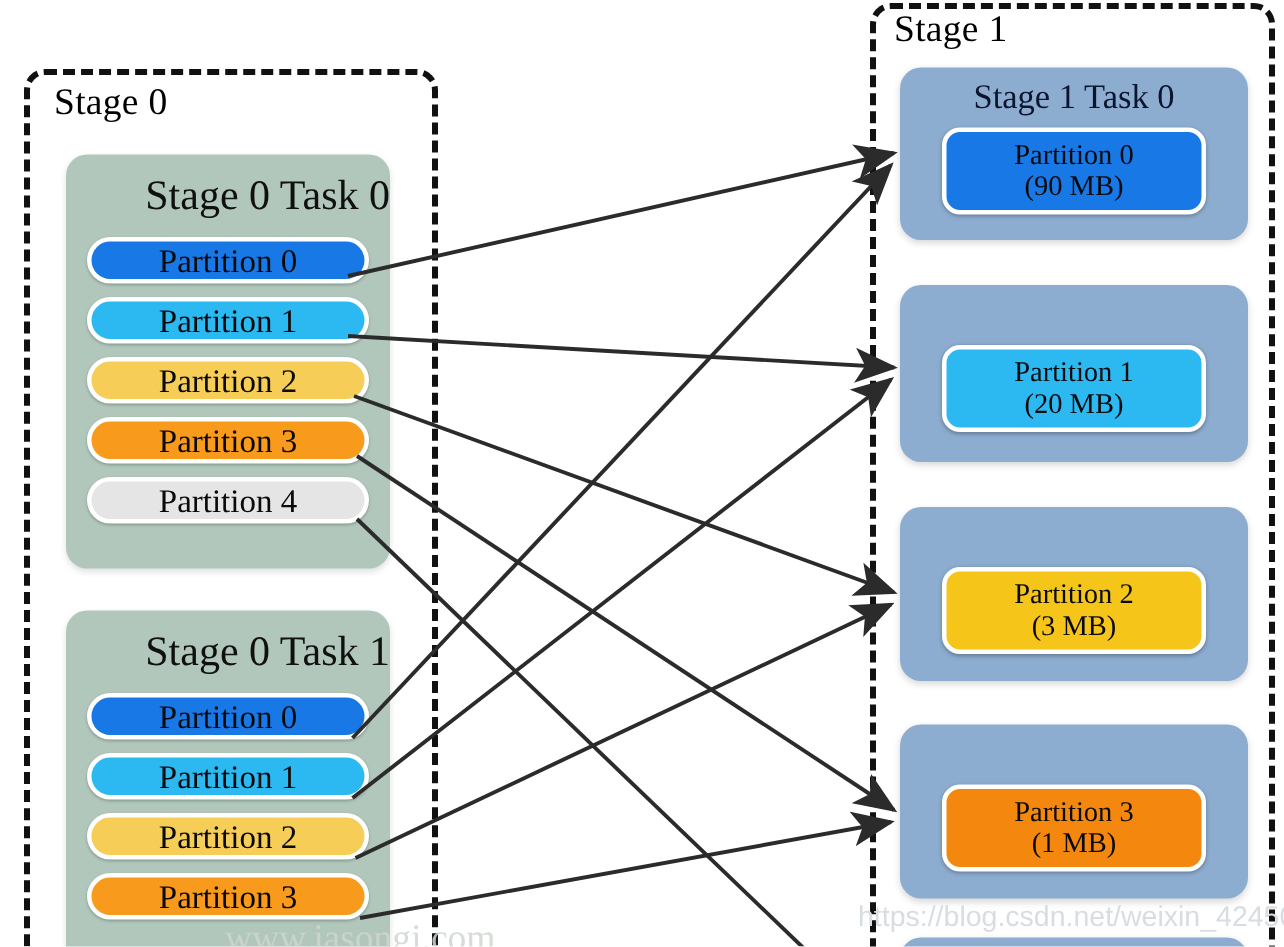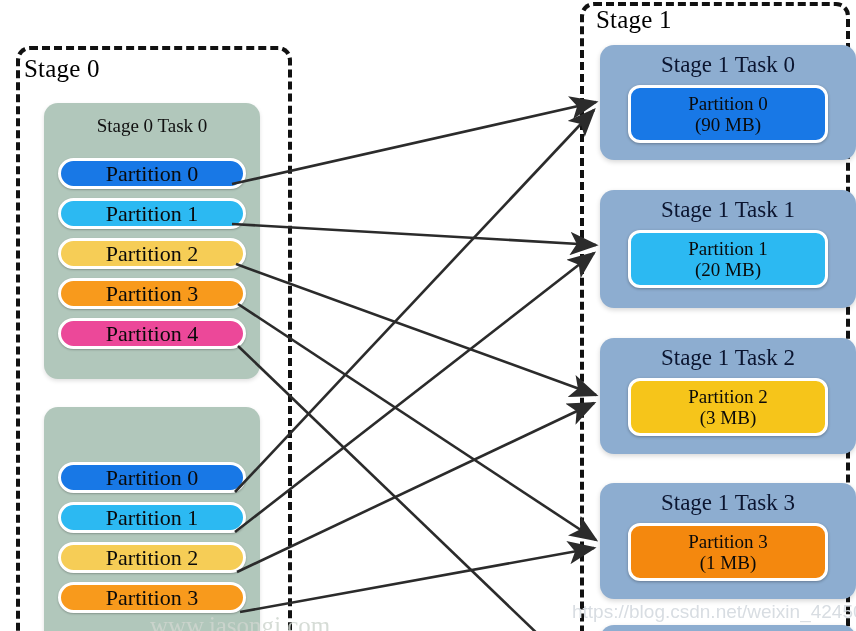--- a/index.html
+++ b/index.html
@@ -23,39 +23,39 @@
   #stage0-box{ left:16px; top:46px; width:276px; height:620px; }
   #stage1-box{ left:580px; top:2px; width:270px; height:660px; }
 
   .stage-title{
     position:absolute;
     font-size:25px;
     color:#000;
     white-space:nowrap;
     letter-spacing:.2px;
   }
-  #stage0-title{ left:24px; top:55px; }
+  #stage0-title{ left:36px; top:55px; }
   #stage1-title{ left:596px; top:6px; }
 
   
   .task0-panel{
     position:absolute;
     background:#b1c7bb;
     border-radius:14px;
     box-shadow:0 2px 4px rgba(0,0,0,.12);
   }
   #s0t0{ left:44px; top:103px; width:216px; height:276px;}
   #s0t1{ left:44px; top:407px; width:216px; height:250px;}
 
   .task0-label{
     position:absolute;
     left:0;right:0;
     top:12px;
-    text-align:center;
-    font-size:19px;
+    text-align:right;
+    font-size:28px;
     color:#101010;
   }
 
   .pill-list{ position:absolute; left:14px; top:55px; right:14px; }
   .pill{
     position:relative;
     height:31px;
     margin-bottom:9px;
     border-radius:16px;
     border:3px solid #ffffff;
@@ -64,21 +64,21 @@
     font-size:22px;
     color:#0a0a0a;
     box-shadow:0 1px 2px rgba(0,0,0,.25);
     white-space:nowrap;
   }
 
   
   .task1-panel{
     position:absolute;
     left:600px;
-    width:256px;
+    width:232px;
     background:#8dadd0;
     border-radius:14px;
     box-shadow:0 2px 5px rgba(0,0,0,.16);
   }
   .task1-label{
     position:absolute;left:0;right:0;top:7px;
     text-align:center;font-size:23px;color:#0b1530;
     white-space:nowrap;
   }
   .task1-part{
@@ -121,62 +121,60 @@
   <div class="stage-box" id="stage0-box"></div>
   <div class="stage-title" id="stage0-title">Stage 0</div>
 
   <div class="task0-panel" id="s0t0">
     <div class="task0-label">Stage 0 Task 0</div>
     <div class="pill-list">
       <div class="pill" style="background: rgb(24, 120, 230);">Partition 0</div>
       <div class="pill" style="background: rgb(44, 185, 242);">Partition 1</div>
       <div class="pill" style="background: rgb(246, 205, 86);">Partition 2</div>
       <div class="pill" style="background: rgb(248, 154, 28);">Partition 3</div>
-      <div class="pill" style="background: #ec4899;">Partition 4</div>
+      <div class="pill" style="background: #e5e5e5;">Partition 4</div>
     </div>
   </div>
 
   <div class="task0-panel" id="s0t1">
+    <div class="task0-label">Stage 0 Task 1</div>
     <div class="pill-list">
       <div class="pill" style="background: rgb(24, 120, 230);">Partition 0</div>
       <div class="pill" style="background: rgb(44, 185, 242);">Partition 1</div>
       <div class="pill" style="background: rgb(246, 205, 86);">Partition 2</div>
       <div class="pill" style="background: rgb(248, 154, 28);">Partition 3</div>
     </div>
   </div>
 
   <div class="stage-box" id="stage1-box"></div>
   <div class="stage-title" id="stage1-title">Stage 1</div>
 
   <div class="task1-panel" id="s1t0" style="top:45px;height:115px;">
     <div class="task1-label">Stage 1 Task 0</div>
     <div class="task1-part" style="background: rgb(24, 120, 230);">
       <span>Partition 0</span>
       <span>(90 MB)</span>
     </div>
   </div>
 
   <div class="task1-panel" id="s1t1" style="top:190px;height:118px;">
-    <div class="task1-label">Stage 1 Task 1</div>
     <div class="task1-part" style="background: rgb(44, 185, 242);">
       <span>Partition 1</span>
       <span>(20 MB)</span>
     </div>
   </div>
 
   <div class="task1-panel" id="s1t2" style="top:338px;height:116px;">
-    <div class="task1-label">Stage 1 Task 2</div>
     <div class="task1-part" style="background: rgb(246, 197, 26);">
       <span>Partition 2</span>
       <span>(3 MB)</span>
     </div>
   </div>
 
   <div class="task1-panel" id="s1t3" style="top:483px;height:116px;">
-    <div class="task1-label">Stage 1 Task 3</div>
     <div class="task1-part" style="background: rgb(244, 136, 14);">
       <span>Partition 3</span>
       <span>(1 MB)</span>
     </div>
   </div>
 
   <div class="task1-panel" id="s1t4" style="top:625px;height:60px;"></div>
 
   <svg id="arrows" viewBox="0 0 856 631" width="856" height="631">
     <defs>

